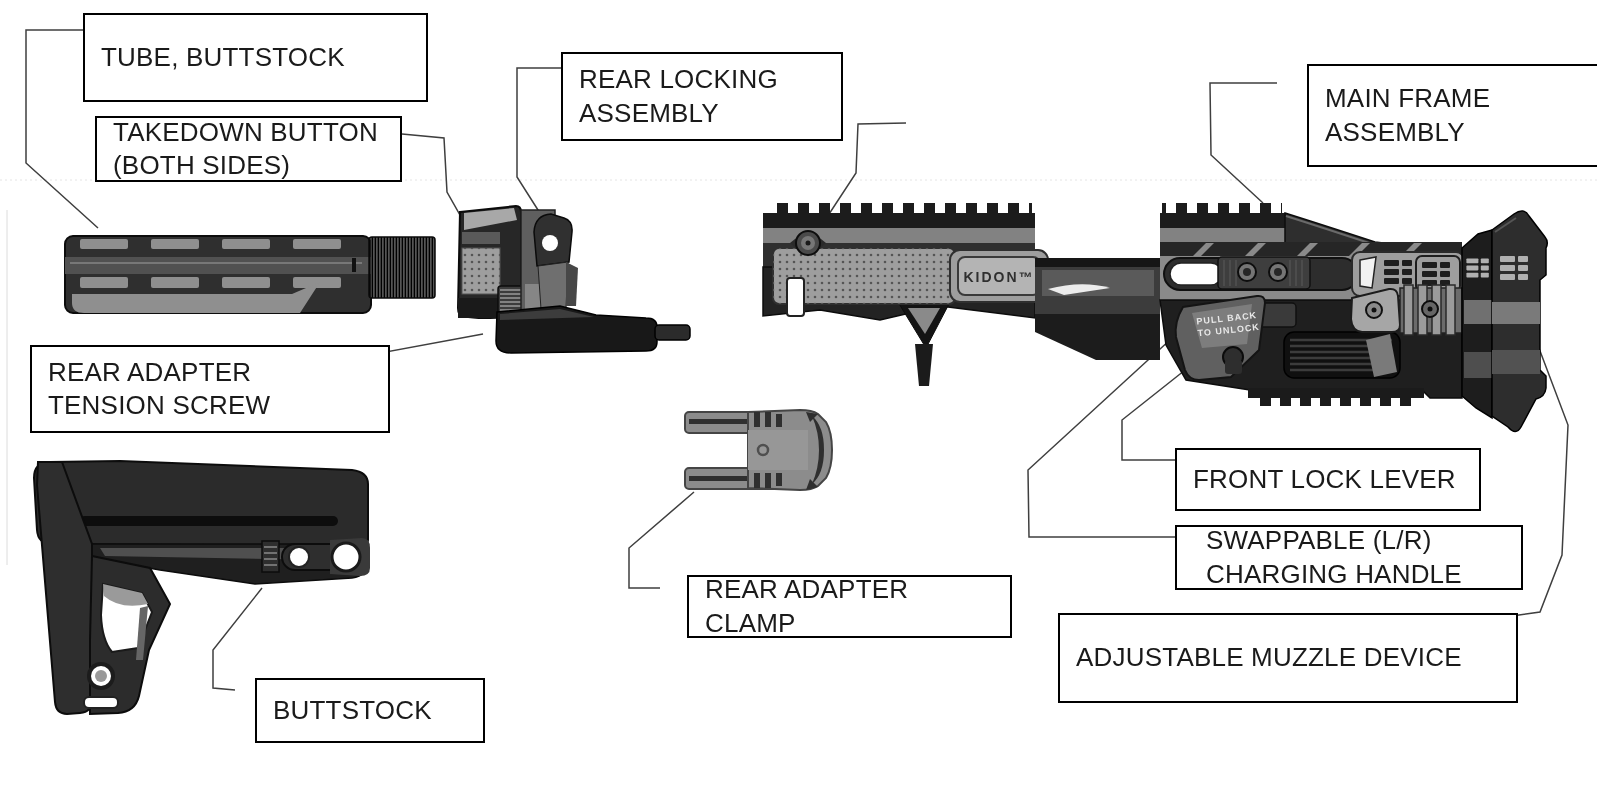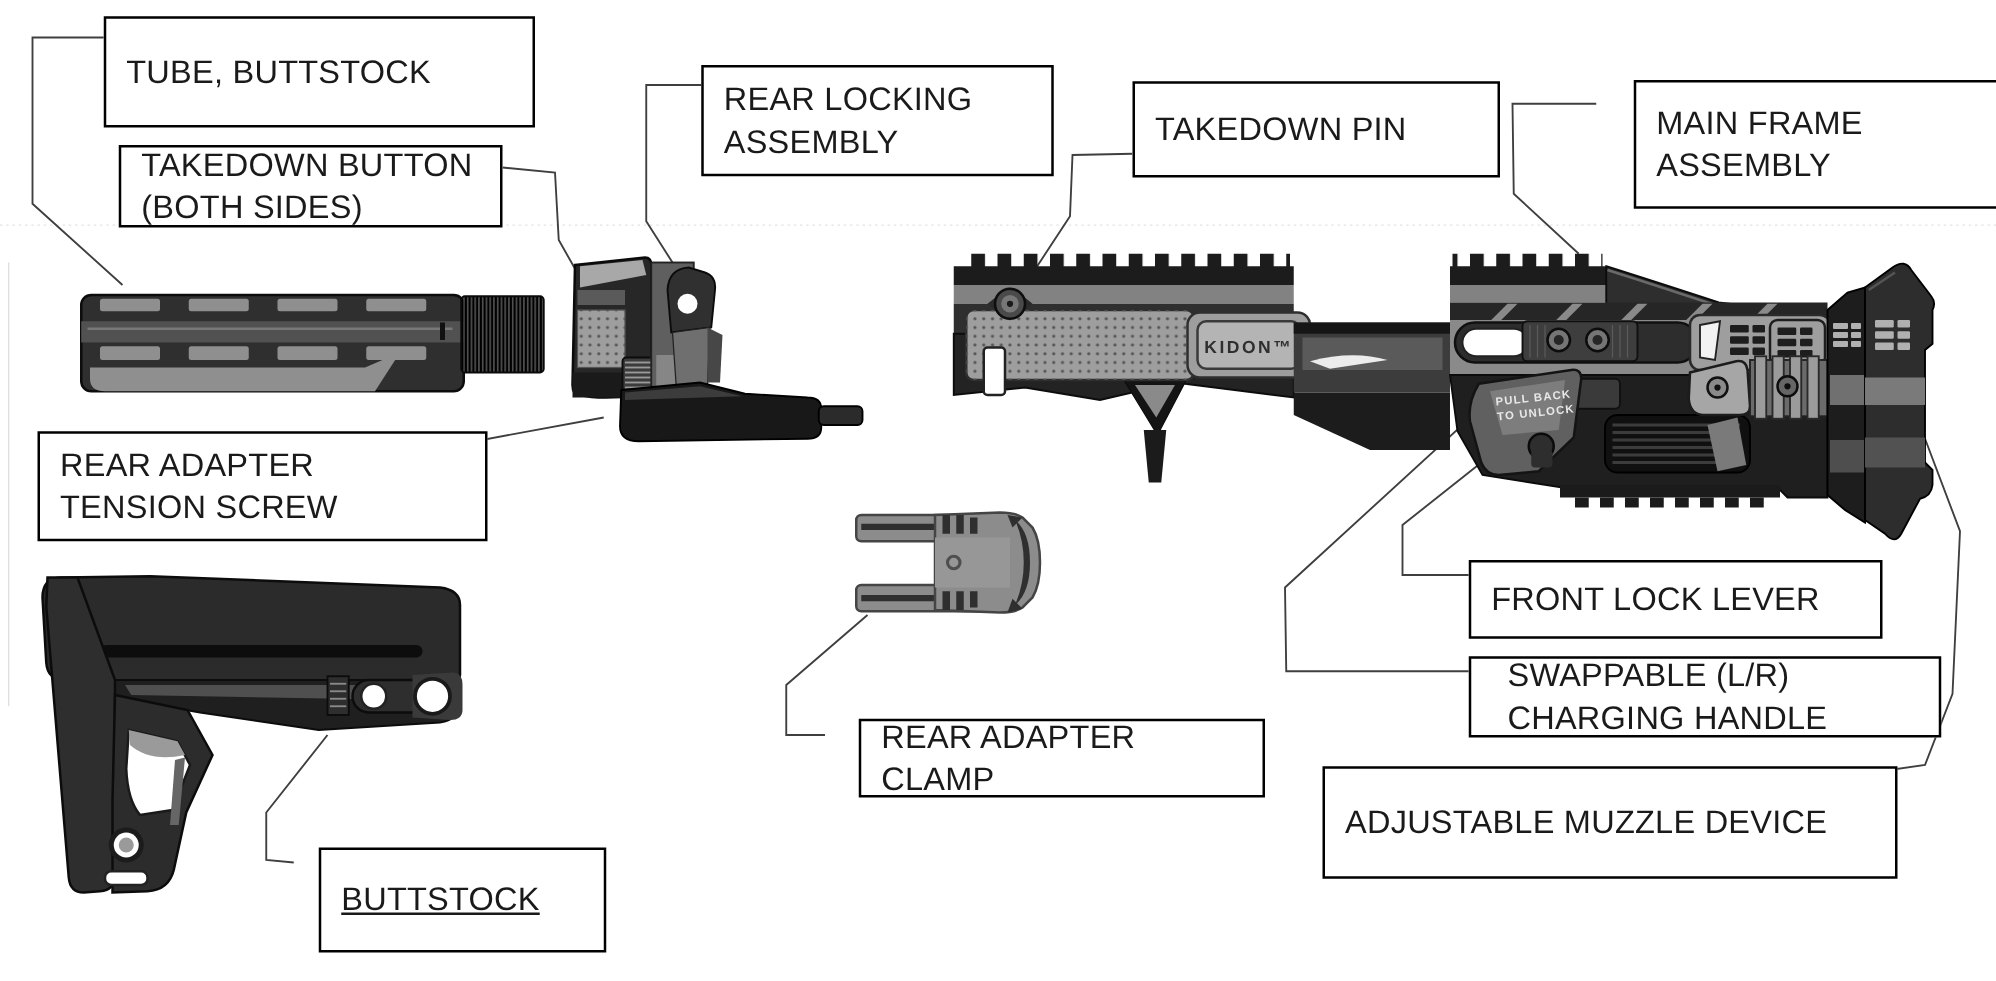--- a/index.html
+++ b/index.html
@@ -295,32 +295,31 @@
 </svg>
 
 <div class="label-box" style="left:83px;top:13px;width:345px;height:89px;">TUBE, BUTTSTOCK</div>
 
 <div class="label-box" style="left:95px;top:116px;width:307px;height:66px;">TAKEDOWN BUTTON
 (BOTH SIDES)</div>
 
 <div class="label-box" style="left:561px;top:52px;width:282px;height:89px;">REAR LOCKING
 ASSEMBLY</div>
 
-<div class="label-box" style="left:906px;top:65px;width:294px;height:77px;">TAKEDOWN PIN</div>
 
 <div class="label-box" style="left:1277px;top:64px;width:294px;height:103px;margin-left:30px;">MAIN FRAME
 ASSEMBLY</div>
 
 <div class="label-box" style="left:30px;top:345px;width:360px;height:88px;">REAR ADAPTER
 TENSION SCREW</div>
 
 <div class="label-box" style="left:687px;top:575px;width:325px;height:63px;">REAR ADAPTER CLAMP</div>
 
-<div class="label-box" style="left:1175px;top:448px;width:331px;height:63px;">FRONT LOCK LEVER</div>
-
-<div class="label-box" style="left:1175px;top:525px;width:378px;height:65px;padding-left:29px;">SWAPPABLE (L/R)
+<div class="label-box" style="left:1175px;top:448px;width:306px;height:63px;">FRONT LOCK LEVER</div>
+
+<div class="label-box" style="left:1175px;top:525px;width:348px;height:65px;padding-left:29px;">SWAPPABLE (L/R)
 CHARGING HANDLE</div>
 
 <div class="label-box" style="left:1058px;top:613px;width:460px;height:90px;">ADJUSTABLE MUZZLE DEVICE</div>
 
-<div class="label-box" style="left:255px;top:678px;width:230px;height:84px;text-decoration:underline;">BUTTSTOCK</div>
+<div class="label-box" style="left:255px;top:678px;width:230px;height:65px;">BUTTSTOCK</div>
 
 </div>
 
 </body></html>

